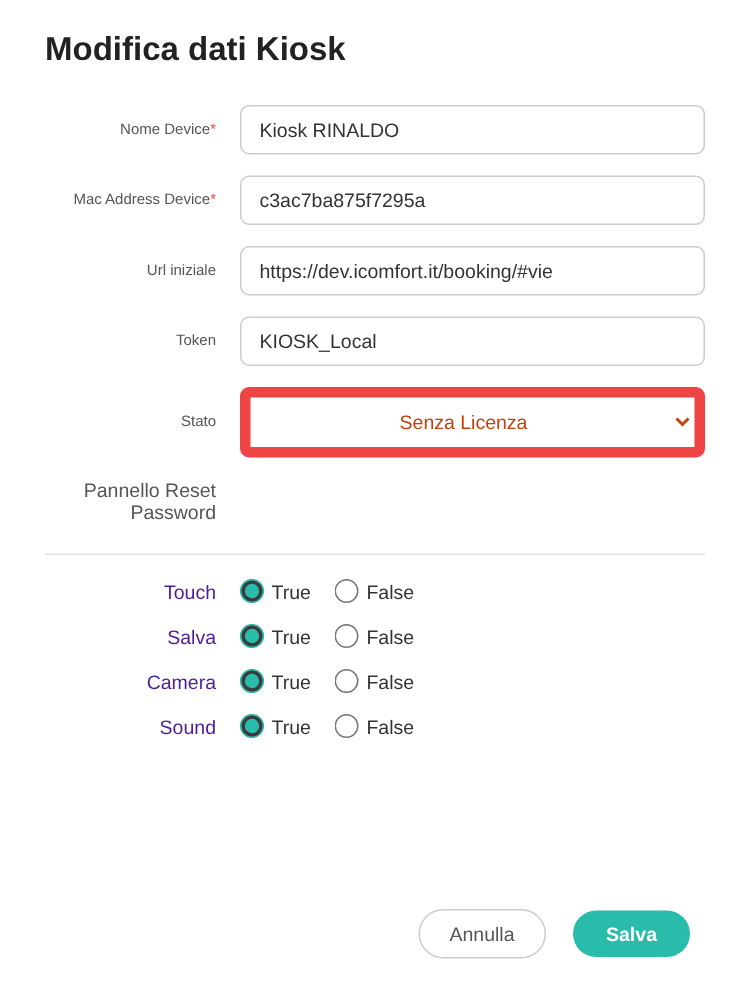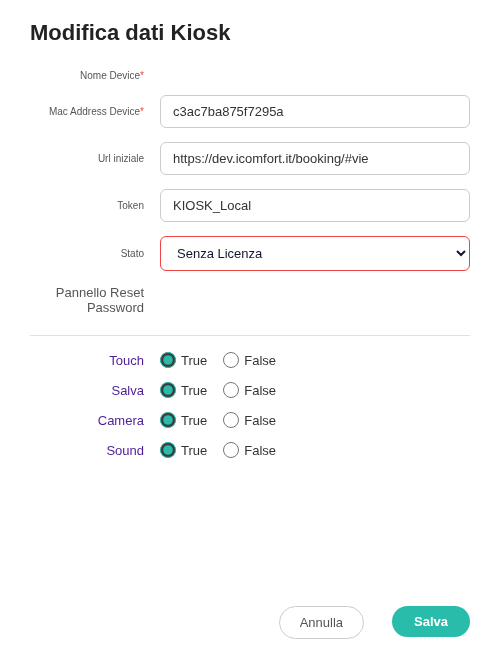--- a/index.html
+++ b/index.html
@@ -57,29 +57,30 @@
       border: 1px solid #ccc;
       border-radius: 6px;
       padding: 8px 12px;
       font-size: 13px;
       color: #333;
       outline: none;
     }
 
     .form-select {
       flex: 1;
-      border: 1px solid #ef4444;
+      border: 7px solid #ef4444;
       border-radius: 6px;
       padding: 8px 12px;
       font-size: 13px;
-      color: #0f172a;
+      color: #c2410c;
       outline: none;
       background: #fff;
       appearance: auto;
       cursor: pointer;
+      text-align: center;
     }
 
     .reset-row {
       display: flex;
       align-items: center;
       margin-bottom: 14px;
     }
 
     .reset-label {
       width: 130px;
@@ -151,24 +152,24 @@
     .radio-option input[type="radio"] {
       accent-color: #2abcab;
       width: 16px;
       height: 16px;
       cursor: pointer;
     }
 
     .footer-actions {
       position: absolute;
       bottom: 20px;
-      right: 30px;
-      display: flex;
-      gap: 28px;
-      align-items: flex-start;
+      right: 40px;
+      display: flex;
+      gap: 18px;
+      align-items: center;
     }
 
     .btn-annulla {
       background: #fff;
       color: #555;
       border: 1px solid #ccc;
       border-radius: 20px;
       padding: 8px 20px;
       font-size: 13px;
       cursor: pointer;
@@ -191,20 +192,21 @@
 <div class="page-container">
 
   <h1 class="page-title">Modifica dati Kiosk</h1>
 
   <div class="form-section">
 
     <div class="form-row">
       <label class="form-label">
         <span>Nome Device</span><span class="required">*</span>
       </label>
+      <input class="form-input" type="text" value="Kiosk RINALDO" style="">
     </div>
 
     <div class="form-row">
       <label class="form-label">
         <span>Mac Address Device</span><span class="required">*</span>
       </label>
       <input class="form-input" type="text" value="c3ac7ba875f7295a" style="">
     </div>
 
     <div class="form-row">

